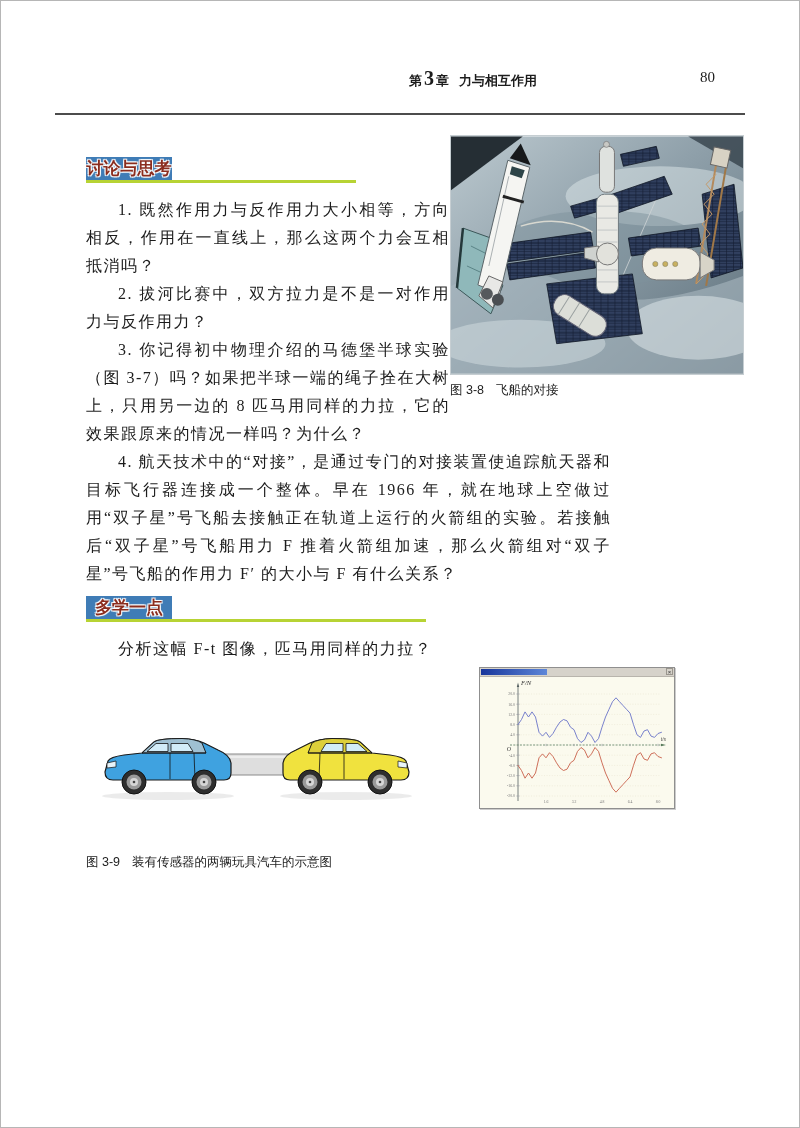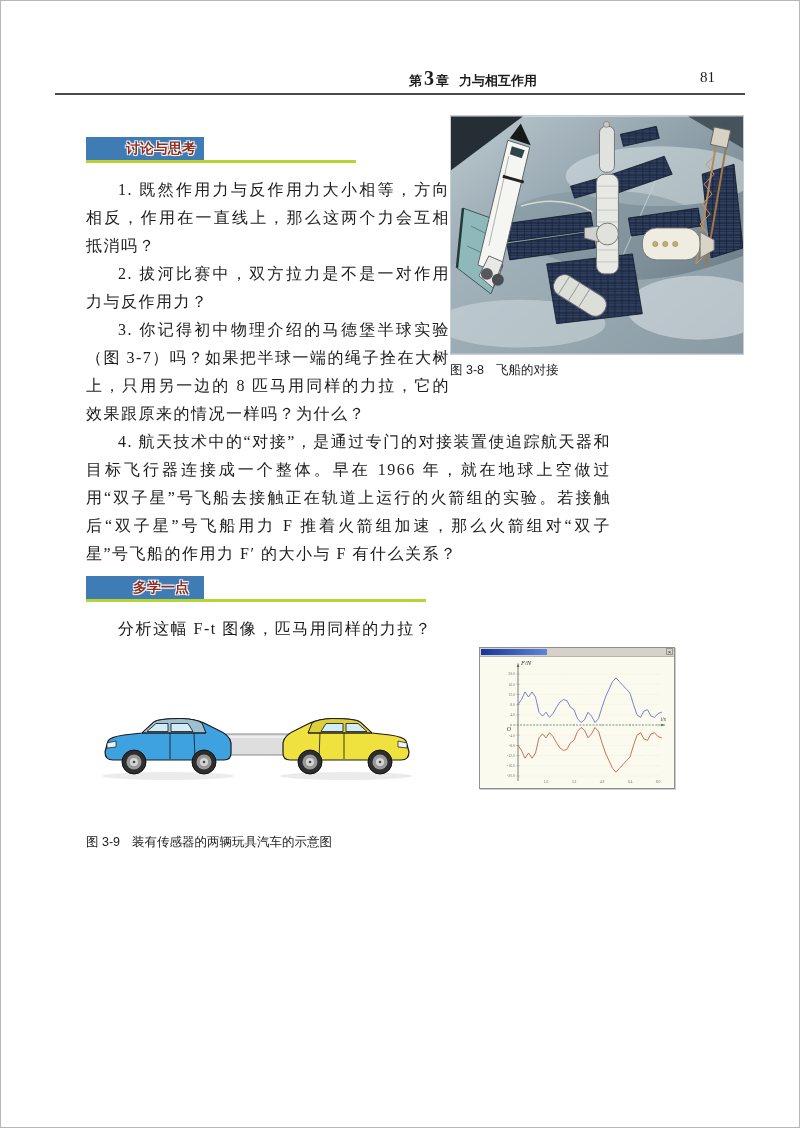--- a/index.html
+++ b/index.html
@@ -1,35 +1,35 @@
 <!DOCTYPE html>
 <html><head>
 <meta charset="utf-8">
 <style>
   html,body{margin:0;padding:0;background:#fff;}
   .page{position:relative;width:798px;height:1126px;border:1px solid #b6b6b6;background:#ffffff;
         font-family:"Liberation Serif","DejaVu Serif",serif;color:#1c1c1c;overflow:hidden;}
   
-  .header{position:relative;height:92px;}
+  .header{position:relative;height:112px;}
   .chapter{position:absolute;left:408px;top:66px;font-family:"Liberation Sans","DejaVu Sans",sans-serif;
            font-weight:bold;font-size:13px;white-space:nowrap;}
   .chapter .big3{font-family:"Liberation Serif","DejaVu Serif",serif;font-size:20px;font-weight:bold;padding:0 2px;}
   .chapter .ctitle{margin-left:10px;}
   .pagenum{position:absolute;left:699px;top:68px;font-size:15px;}
   .rule{margin:0 54px;border-top:2px solid #4c4c4c;height:0;}
   
   .content{padding:0 55px 0 85px;}
   .row1{display:flex;margin-top:20px;}
   .col-left{width:367px;}
   .photo-col{width:294px;}
   .label-wrap{width:270px;border-bottom:3px solid #b7d334;margin-top:22px;}
   .label-box{display:inline-block;width:86px;height:23px;line-height:23px;text-align:center;
-             background:#3f7cb6;font-size:14px;font-weight:bold;color:#8b2d1f;
+             background:#3f7cb6;font-size:17px;font-weight:bold;color:#8b2d1f;
              text-shadow:1px 1px 0 rgba(255,255,255,.85),-1px -1px 0 rgba(255,255,255,.85),
-                         1px -1px 0 rgba(255,255,255,.85),-1px 1px 0 rgba(255,255,255,.85),0 0 2px #fff;padding-left:32px;}
+                         1px -1px 0 rgba(255,255,255,.85),-1px 1px 0 rgba(255,255,255,.85),0 0 2px #fff;}
   .questions{margin-top:13px;}
   p.q{margin:0;font-size:16px;line-height:28px;letter-spacing:1.5px;text-indent:32px;text-align:justify;}
   .q-wide{width:525px;margin-top:2px;}
   .photo{width:292px;height:238px;border:1px solid #c6ced2;display:block;}
   .caption{margin-top:7px;font-family:"Liberation Sans","DejaVu Sans",sans-serif;
            font-weight:normal;font-size:12.5px;color:#222;}
   .caption .cid{margin-right:12px;}
   
   .more-head{width:340px;border-bottom:3px solid #b7d334;margin-top:8px;display:flex;align-items:flex-end;gap:48px;}
   .more-title{margin-left:12px;font-family:"Liberation Sans","DejaVu Sans",sans-serif;
@@ -51,21 +51,21 @@
 </style>
 </head>
 <body>
 
 <div class="page">
 
   <div class="header">
     <div class="chapter">
       <span>第</span><span class="big3">3</span><span>章</span><span class="ctitle">力与相互作用</span>
     </div>
-    <div class="pagenum">81</div>
+    <div class="pagenum">80</div>
   </div>
   <div class="rule"></div>
 
   <div class="content">
 
     <div class="row1">
       <div class="col-left">
         <div class="label-wrap">
           <span class="label-box">讨论与思考</span>
         </div>

